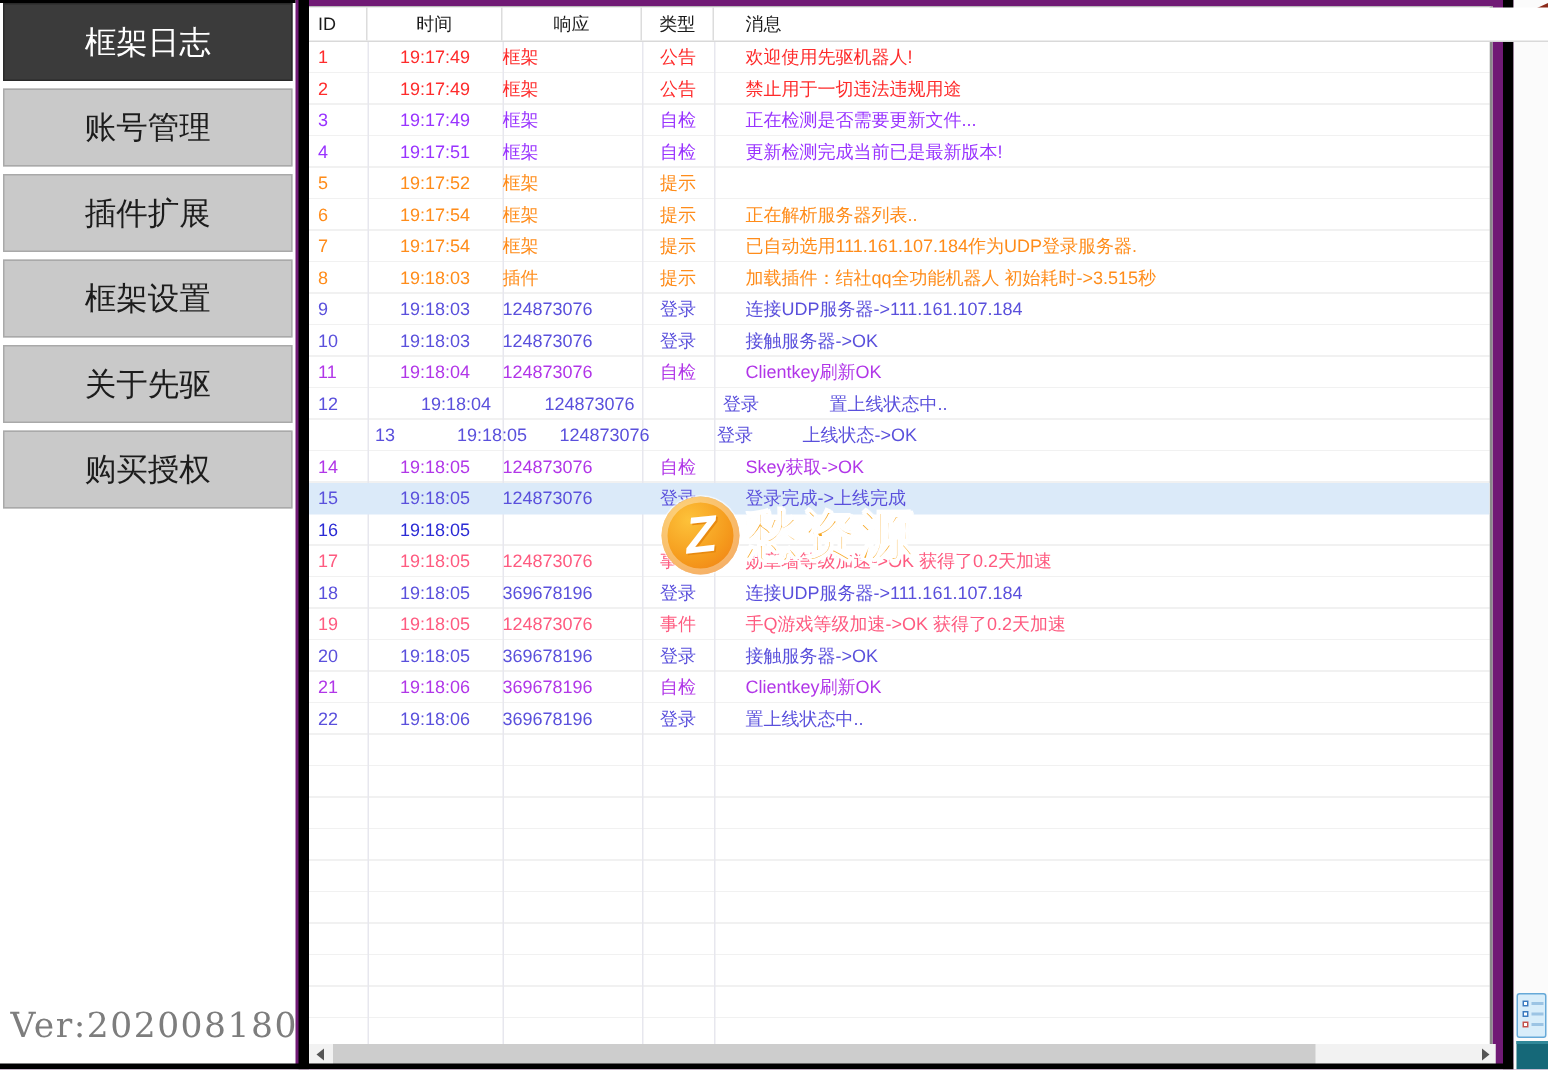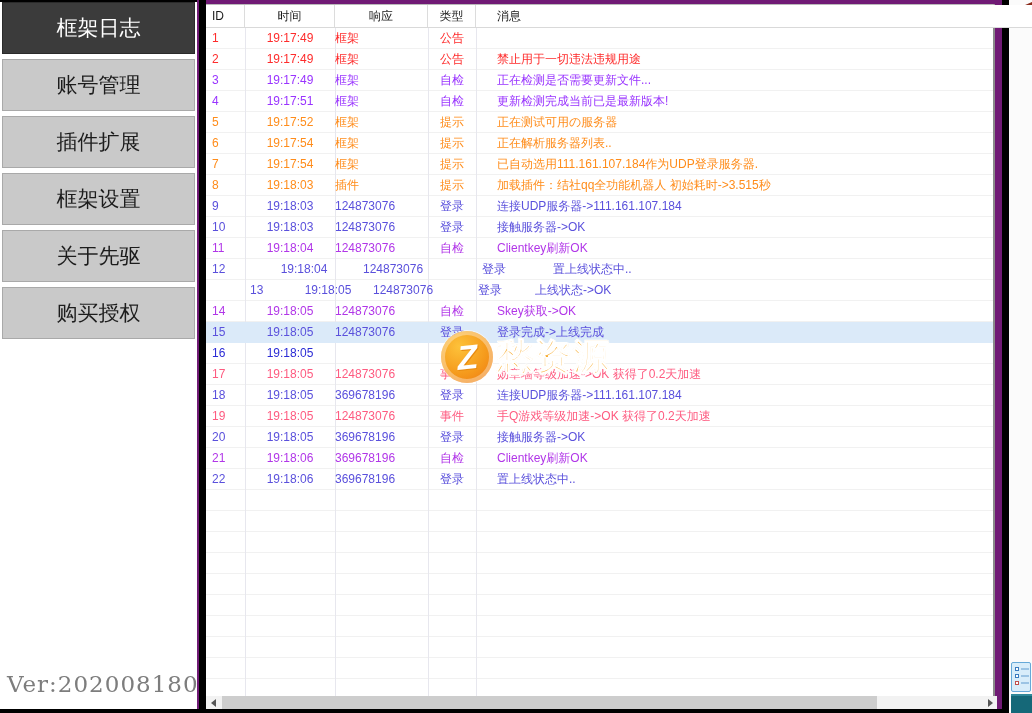--- a/index.html
+++ b/index.html
@@ -116,20 +116,21 @@
     <div class="grid-body" id="rows">
       <div class="vline" style="left:39px"></div>
       <div class="vline" style="left:129px"></div>
       <div class="vline" style="left:222px"></div>
       <div class="vline" style="left:270px"></div>
     <div class="row" style="color: rgb(254, 43, 43);">
           <div class="cell w-id">1</div>
           <div class="cell w-time">19:17:49</div>
           <div class="cell w-resp">框架</div>
           <div class="cell w-type">公告</div>
+          <div class="cell w-msg">欢迎使用先驱机器人!</div>
         </div>
         <div class="row" style="color: rgb(254, 43, 43);">
           <div class="cell w-id">2</div>
           <div class="cell w-time">19:17:49</div>
           <div class="cell w-resp">框架</div>
           <div class="cell w-type">公告</div>
           <div class="cell w-msg">禁止用于一切违法违规用途</div>
         </div>
         <div class="row" style="color: rgb(153, 51, 255);">
           <div class="cell w-id">3</div>
@@ -143,21 +144,20 @@
           <div class="cell w-time">19:17:51</div>
           <div class="cell w-resp">框架</div>
           <div class="cell w-type">自检</div>
           <div class="cell w-msg">更新检测完成当前已是最新版本!</div>
         </div>
         <div class="row" style="color: rgb(255, 140, 26);">
           <div class="cell w-id">5</div>
           <div class="cell w-time">19:17:52</div>
           <div class="cell w-resp">框架</div>
           <div class="cell w-type">提示</div>
-          <div class="cell w-msg">正在测试可用の服务器</div>
         </div>
         <div class="row" style="color: rgb(255, 140, 26);">
           <div class="cell w-id">6</div>
           <div class="cell w-time">19:17:54</div>
           <div class="cell w-resp">框架</div>
           <div class="cell w-type">提示</div>
           <div class="cell w-msg">正在解析服务器列表..</div>
         </div>
         <div class="row" style="color: rgb(255, 140, 26);">
           <div class="cell w-id">7</div>

